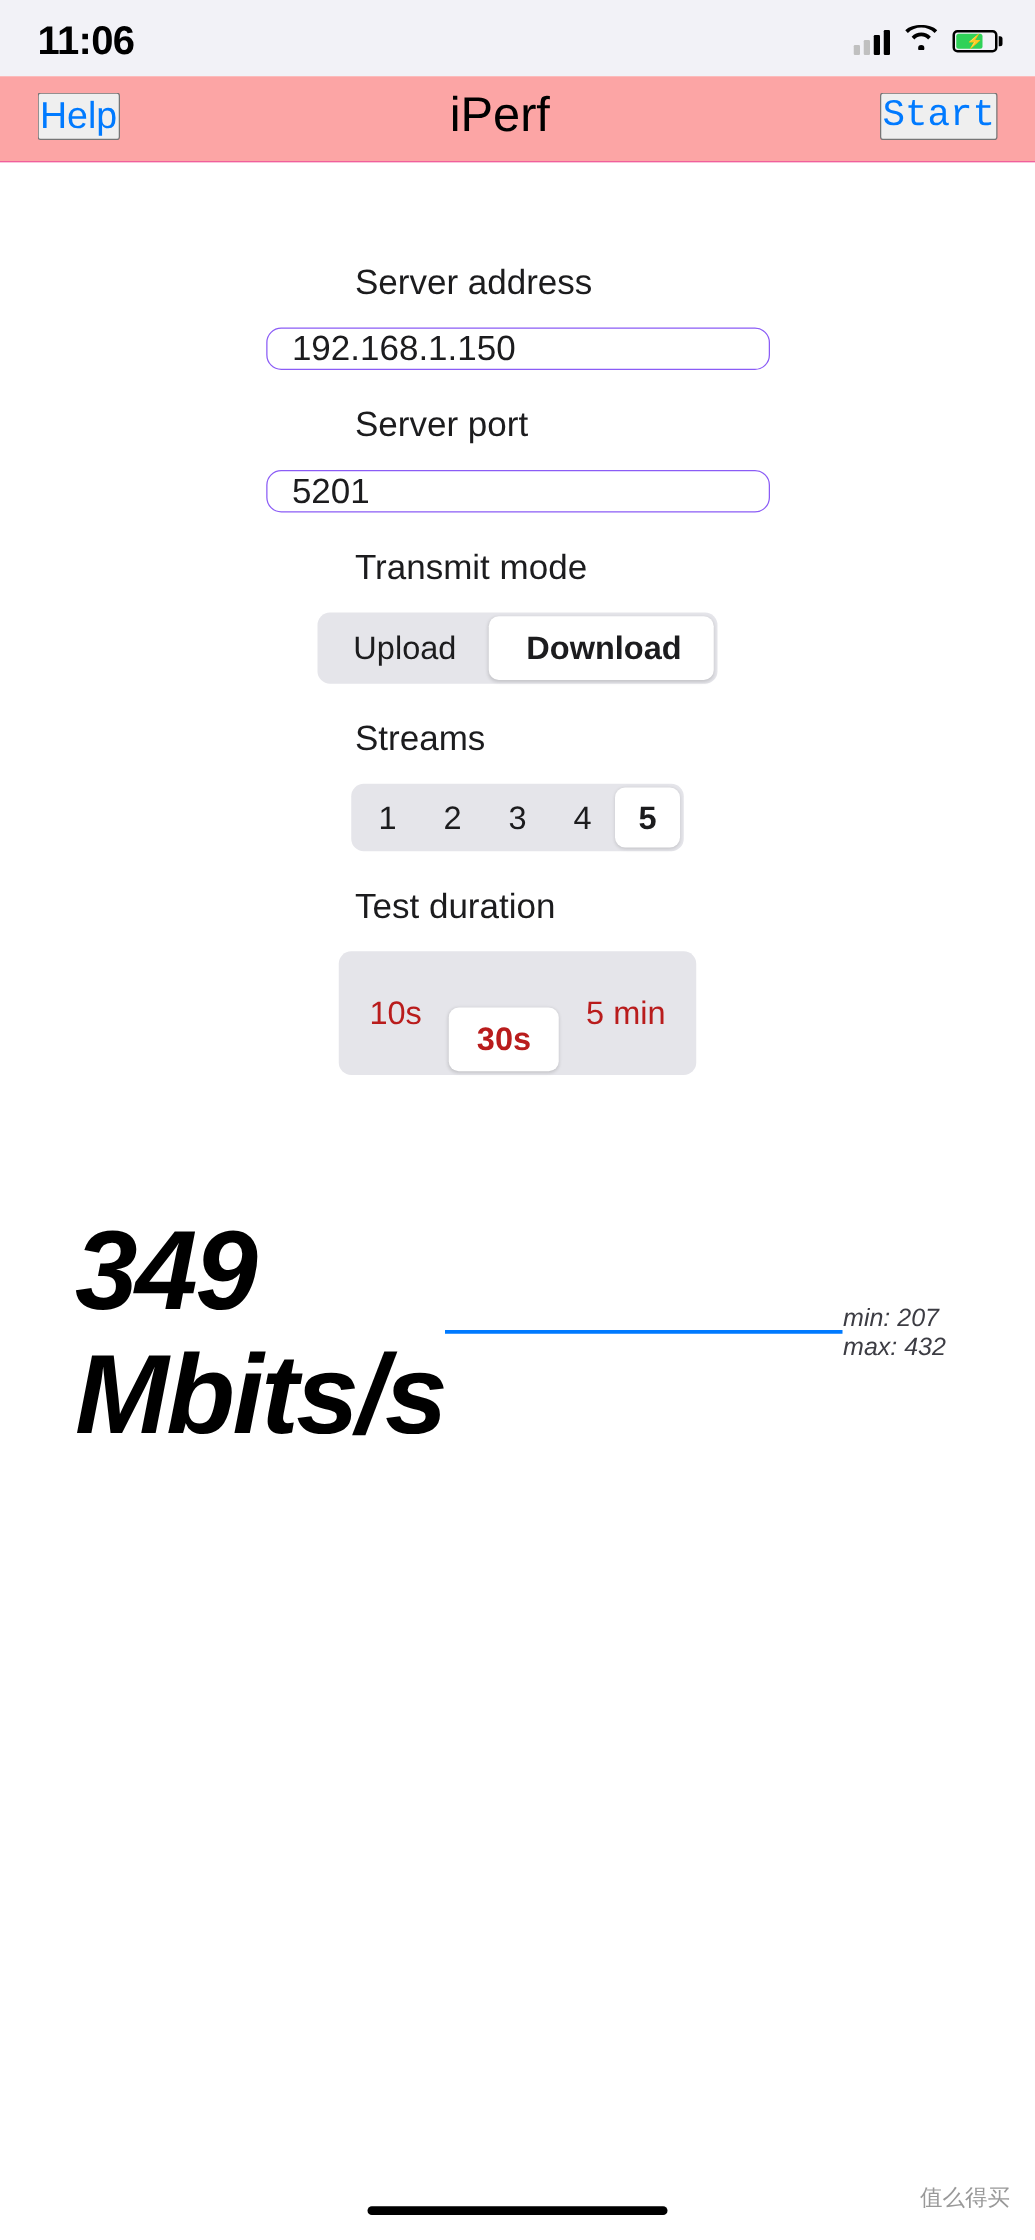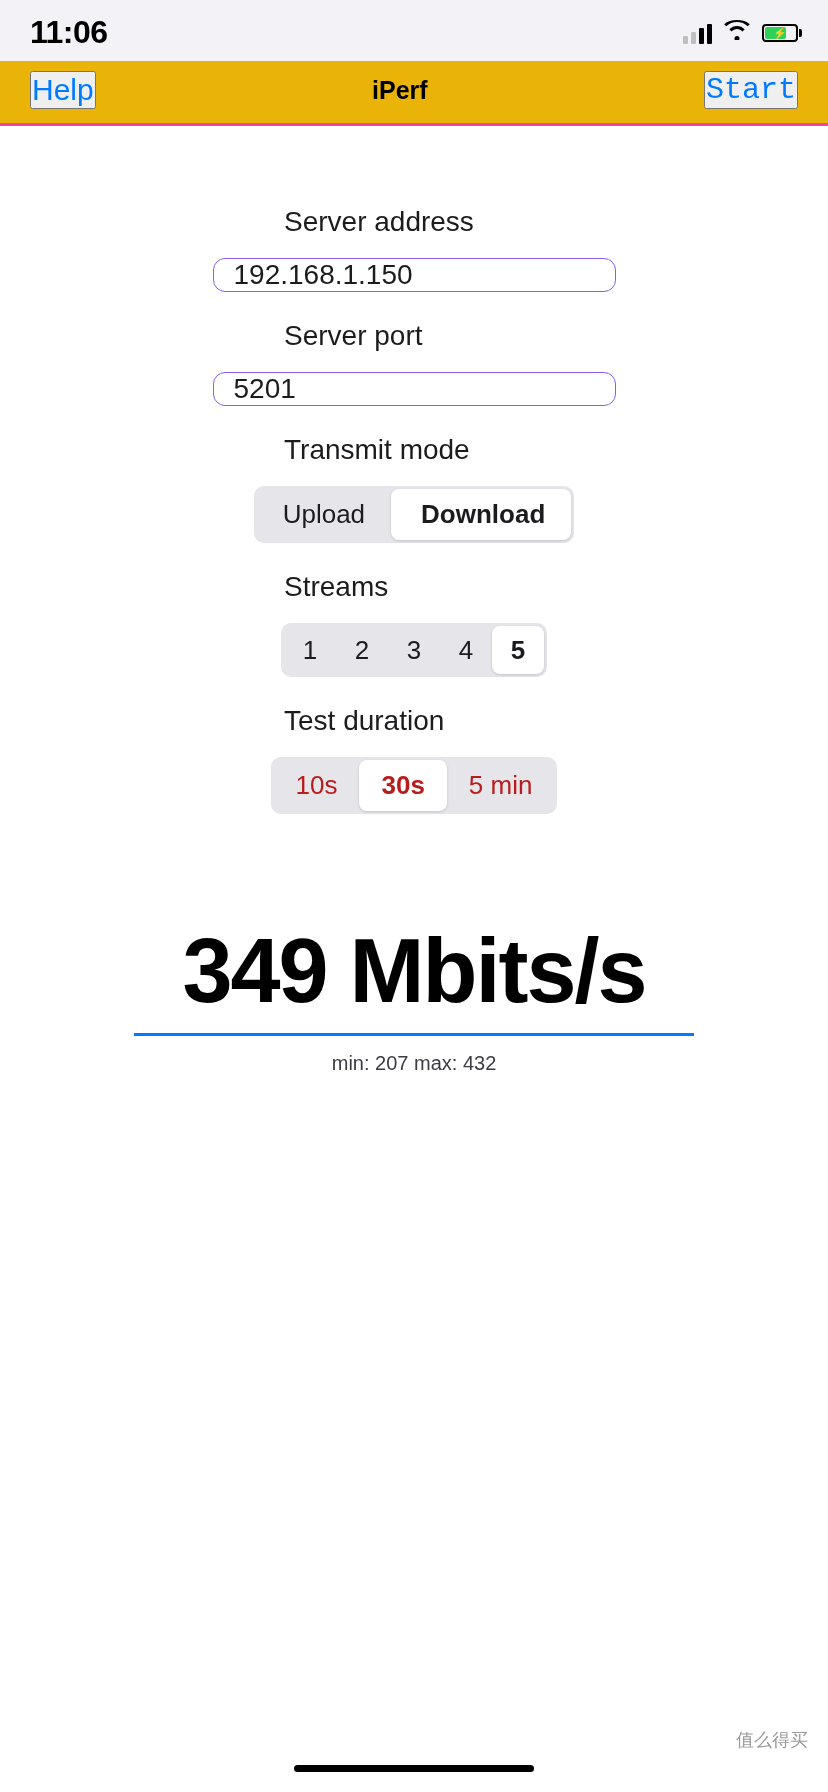--- a/index.html
+++ b/index.html
@@ -90,31 +90,31 @@
       color: #000;
       z-index: 1;
     }
 
     
     .nav-bar {
       display: flex;
       justify-content: space-between;
       align-items: center;
       padding: 10px 30px 14px 30px;
-      background: #eab308;
-      border-bottom: 3px solid #ec4899;
+      background: #fca5a5;
+      border-bottom: 1px solid #ec4899;
     }
     .nav-help {
       font-size: 30px;
       color: #007aff;
       font-weight: 400;
     }
     .nav-title {
-      font-size: 25px;
-      font-weight: 700;
+      font-size: 39px;
+      font-weight: 400;
       color: #000;
     }
     .nav-start {
       font-size: 30px;
       color: #007aff;
       font-weight: 400;
       font-family: Liberation Mono, monospace;
     }
 
     
@@ -229,28 +229,29 @@
       cursor: pointer;
       background: transparent;
       color: #b91c1c;
       font-family: inherit;
     }
 
     .dur-btn.active {
       background: #fff;
       box-shadow: 0 1px 3px rgba(0,0,0,0.15);
       font-weight: 600;
+      margin-top: 42px;
     }
 
     
     .result-section {
       display: flex;
-      flex-direction: column;
       align-items: center;
       padding: 40px 60px 40px 60px;
+      font-style: italic;
     }
 
     .result-value {
       font-size: 90px;
       font-weight: 700;
       color: #000;
       letter-spacing: -2px;
       line-height: 1.1;
     }
 
@@ -274,21 +275,21 @@
       transform: translateX(-50%);
       width: 240px;
       height: 7px;
       background: #000;
       border-radius: 4px;
     }
 
     
     .watermark {
       position: absolute;
-      bottom: 40px;
+      bottom: 22px;
       right: 20px;
       font-size: 18px;
       color: #999;
     }
   </style>
 </head>
 <body>
 
 <div class="status-bar">
   <span class="status-time">11:06</span>

